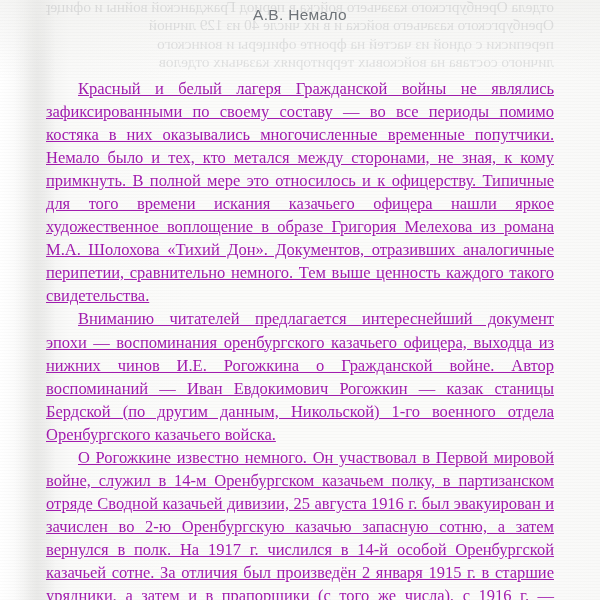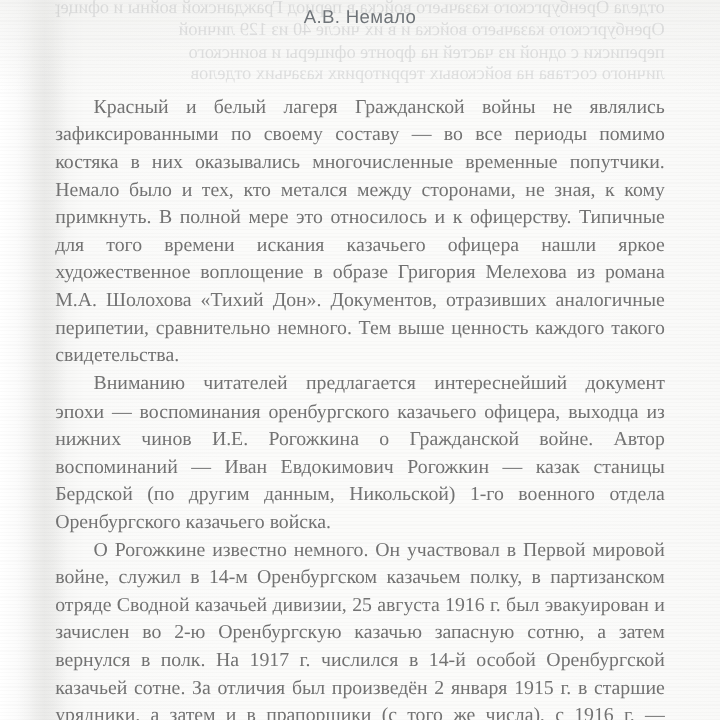--- a/index.html
+++ b/index.html
@@ -102,23 +102,24 @@
     width: 508px;
     z-index: 4;
   }
   #body-text p {
     margin: 0;
     text-indent: 32px;
     text-align: justify;
     font-family: "Liberation Serif", serif;
     font-size: 16.5px;
     line-height: 23.05px;
-    color: #737373;
+    color: #a21caf;
     letter-spacing: -0.02px;
     word-spacing: 0.1px;
+    text-decoration: underline;
     -webkit-font-smoothing: antialiased;
   }
   #body-text p.p-last {
     
   }
 
   
   #scan-noise {
     position: absolute;
     inset: 0;

